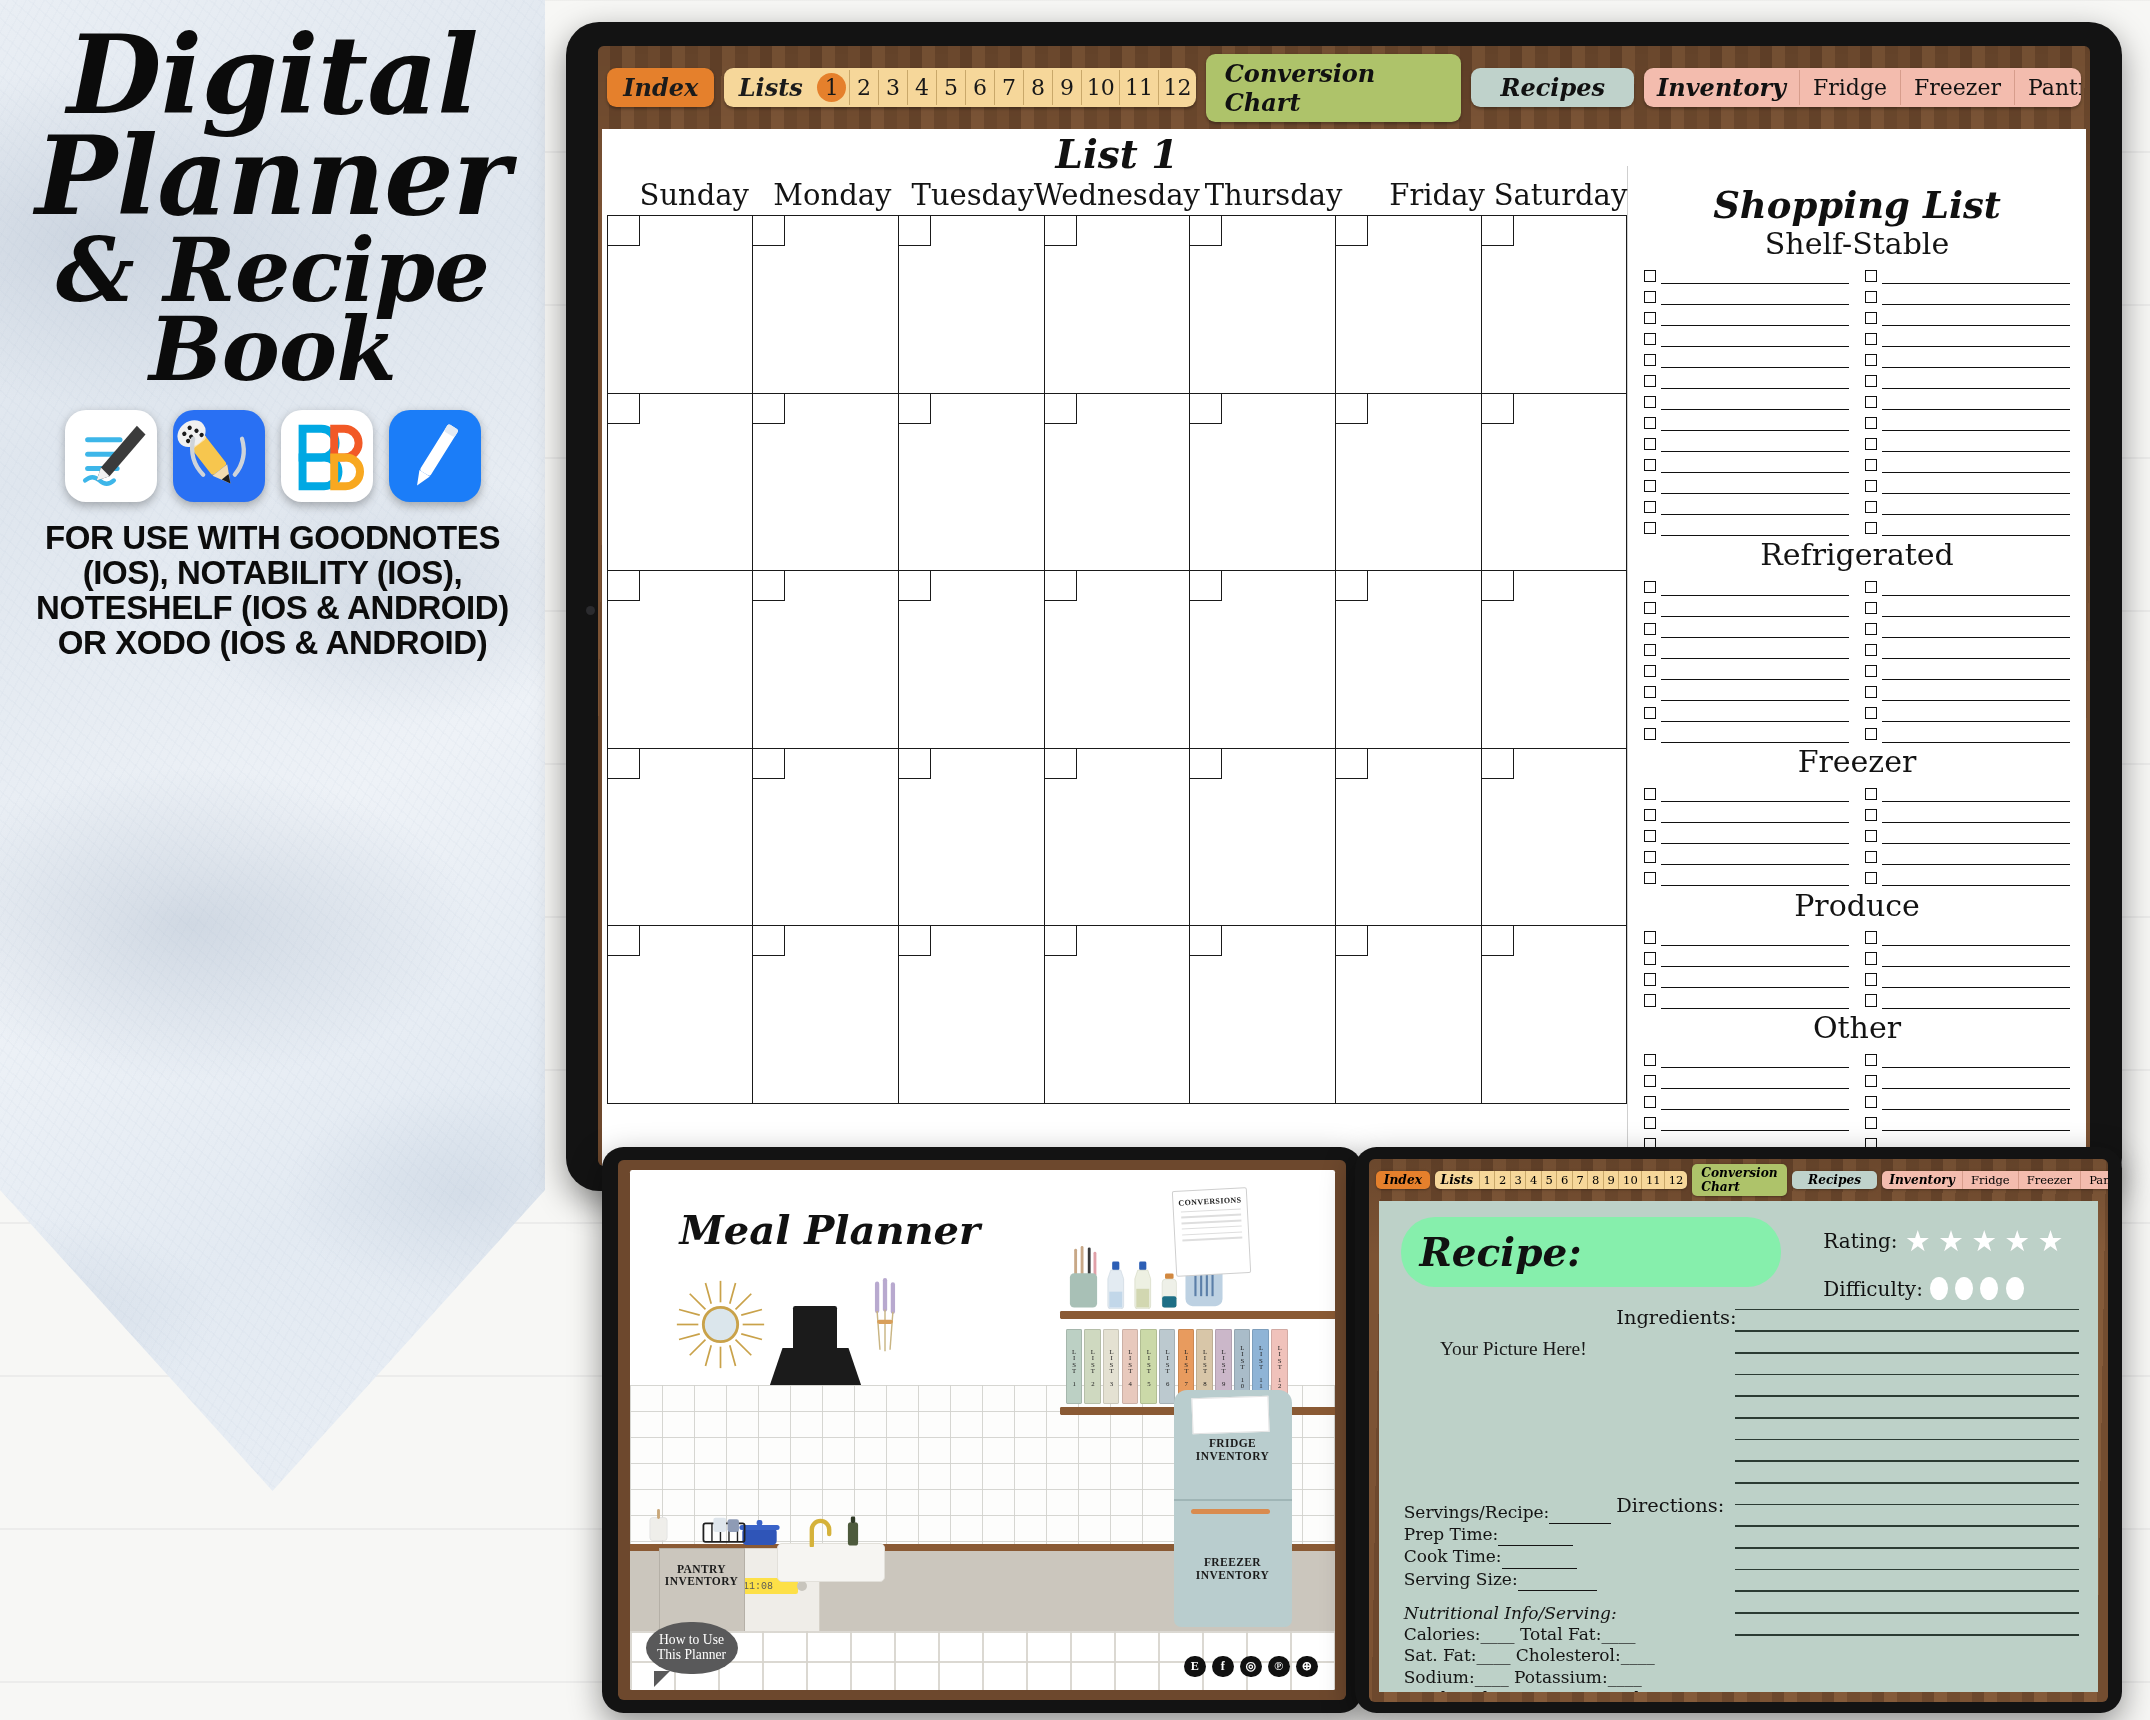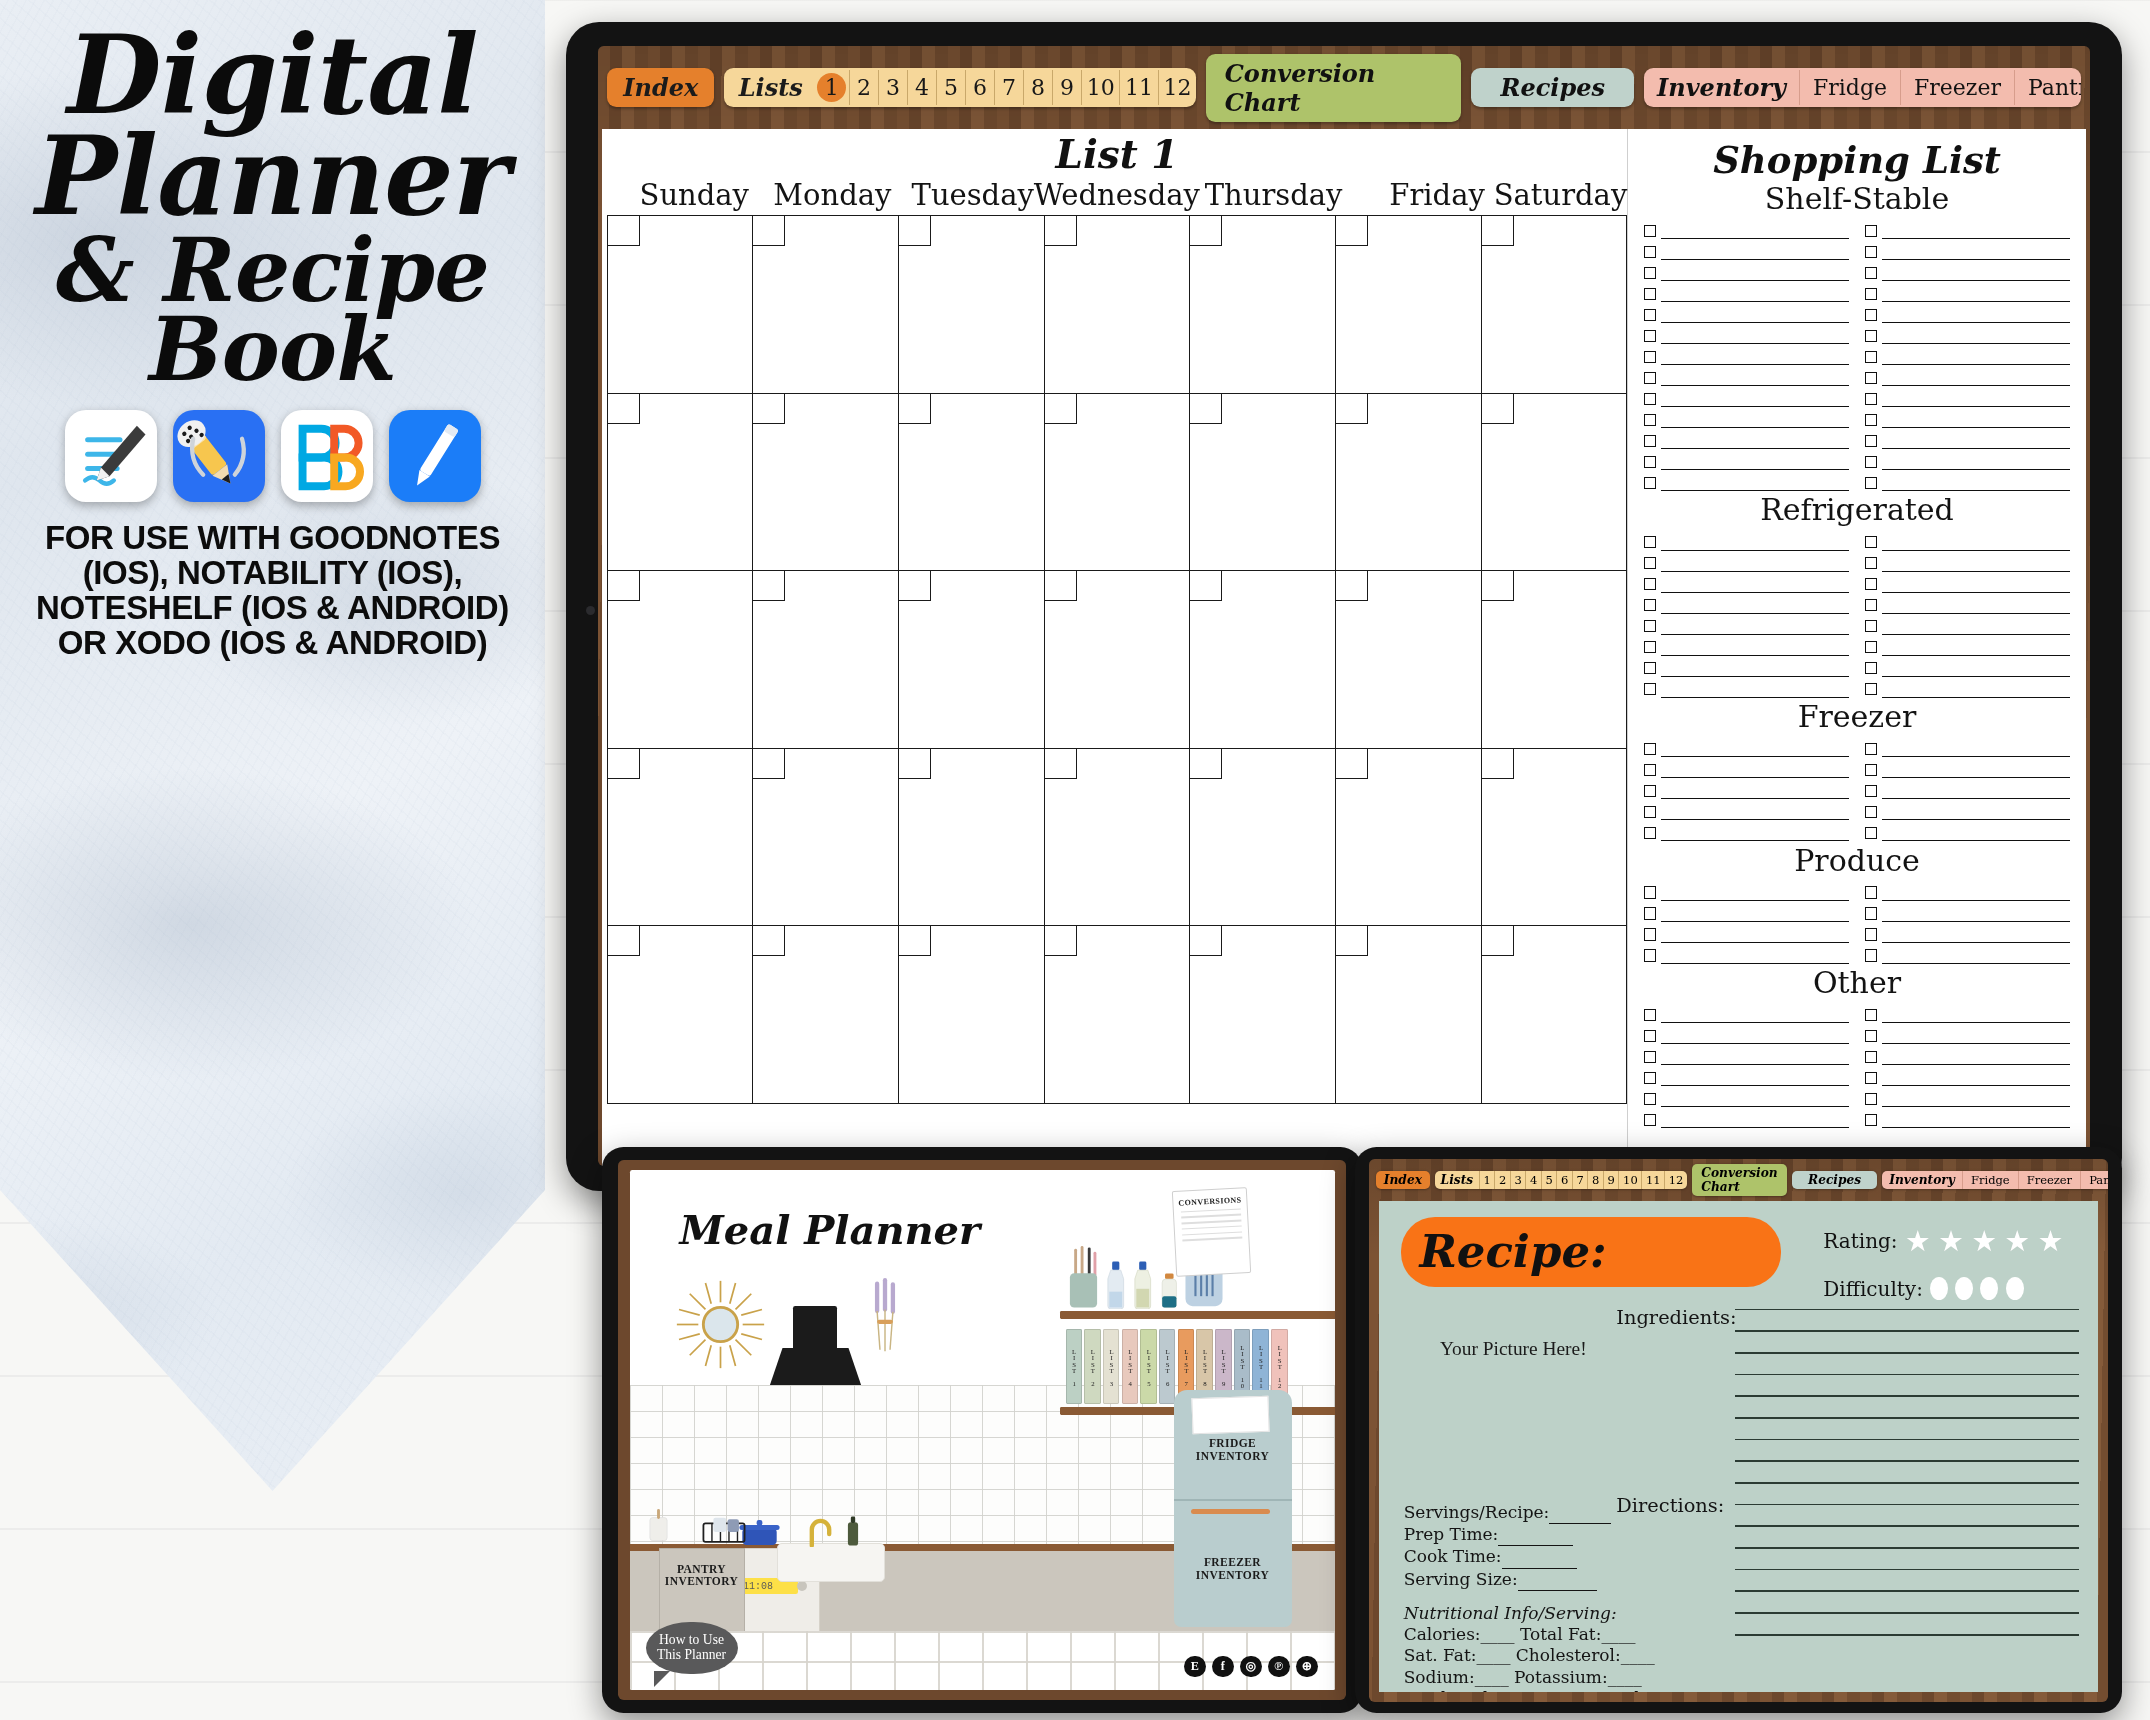--- a/index.html
+++ b/index.html
@@ -162,21 +162,21 @@
     display:grid; grid-template-columns:repeat(7,1fr); grid-template-rows:repeat(5,1fr);
     border-left:1.7px solid #1a1a1a; border-top:1.7px solid #1a1a1a;
     height:889px; margin-top:2.9px;
   }
   .cell{ border-right:1.7px solid #1a1a1a; border-bottom:1.7px solid #1a1a1a; position:relative; }
   .cell:before{
     content:""; position:absolute; left:0; top:0; width:31px; height:29px;
     border-right:1.6px solid #1a1a1a; border-bottom:1.6px solid #1a1a1a;
   }
 
-  .sl{ flex:1; border-left:1.4px solid #cfcfcf; padding:9px 16px 0 16px; }
+  .sl{ flex:1; border-left:1.4px solid #cfcfcf; padding:17px 16px 0 16px;margin-top:37px; }
   .sl h2{
     font-family:"DejaVu Serif", serif; font-style:italic; font-weight:bold;
     font-size:37px; text-align:center; color:#101010; line-height:1; margin-top:4.3px;
   }
   .sl .sec{
     font-family:"DejaVu Serif", serif; font-size:30px; text-align:center; color:#131313;
     margin:1.4px 0 2.2px;
   }
   .slrows{ display:grid; grid-template-columns:1fr 1fr; column-gap:16px; }
   .slrow{ display:flex; align-items:flex-end; height:21px; }
@@ -262,22 +262,22 @@
     background:#fff; border:1.4px solid #cfcfcf; border-radius:2.2px; transform:rotate(-3deg);
     font-family:"Liberation Serif", serif; font-size:8px; text-align:center; padding-top:6.5px; color:#222;
     font-weight:bold; letter-spacing:0.4px;
   }
   .convnote .rule{ height:1.4px; background:#dedede; margin:4.3px 6.5px; }
 
   
   .recipe{ position:absolute; inset:0; background:#bdd1c8; overflow:hidden; }
   .rc-namebox{
     position:absolute; left:21.5px; top:16px; width:380px; height:70px;
-    background:#f97316; border-radius:34px; display:flex; align-items:center; padding-left:18.6px;
-    font-family:"DejaVu Serif", serif; font-style:italic; font-weight:bold; font-size:45px; color:#111;
+    background:#86efac; border-radius:34px; display:flex; align-items:center; padding-left:18.6px;
+    font-family:"DejaVu Serif", serif; font-style:italic; font-weight:bold; font-size:39px; color:#111;
   }
   .rc-rating{
     position:absolute; left:444px; top:26px;
     display:flex; align-items:center; gap:7.2px;
     font-family:"DejaVu Serif", serif; font-size:20px; color:#111;
   }
   .rc-diff{
     position:absolute; left:444px; top:76px;
     display:flex; align-items:center; gap:7.2px;
     font-family:"DejaVu Serif", serif; font-size:20px; color:#111;

